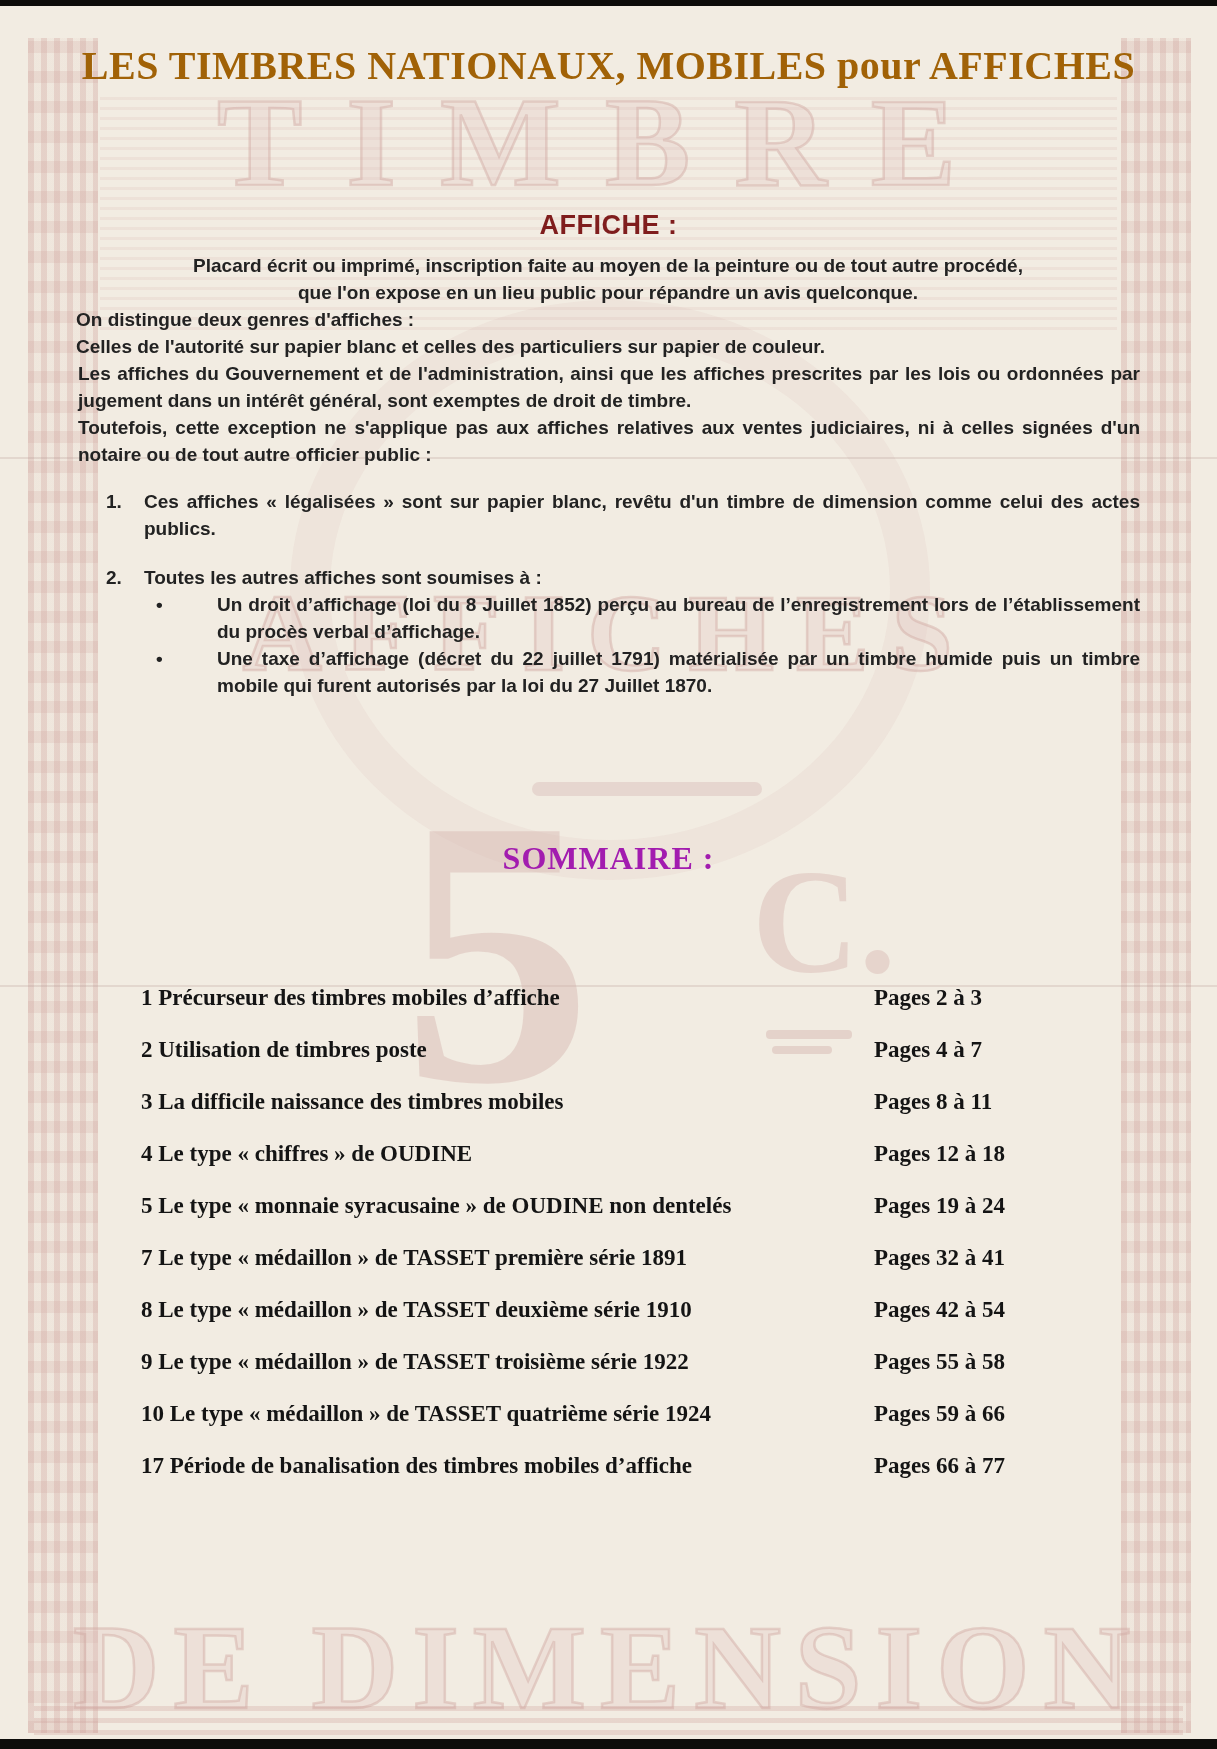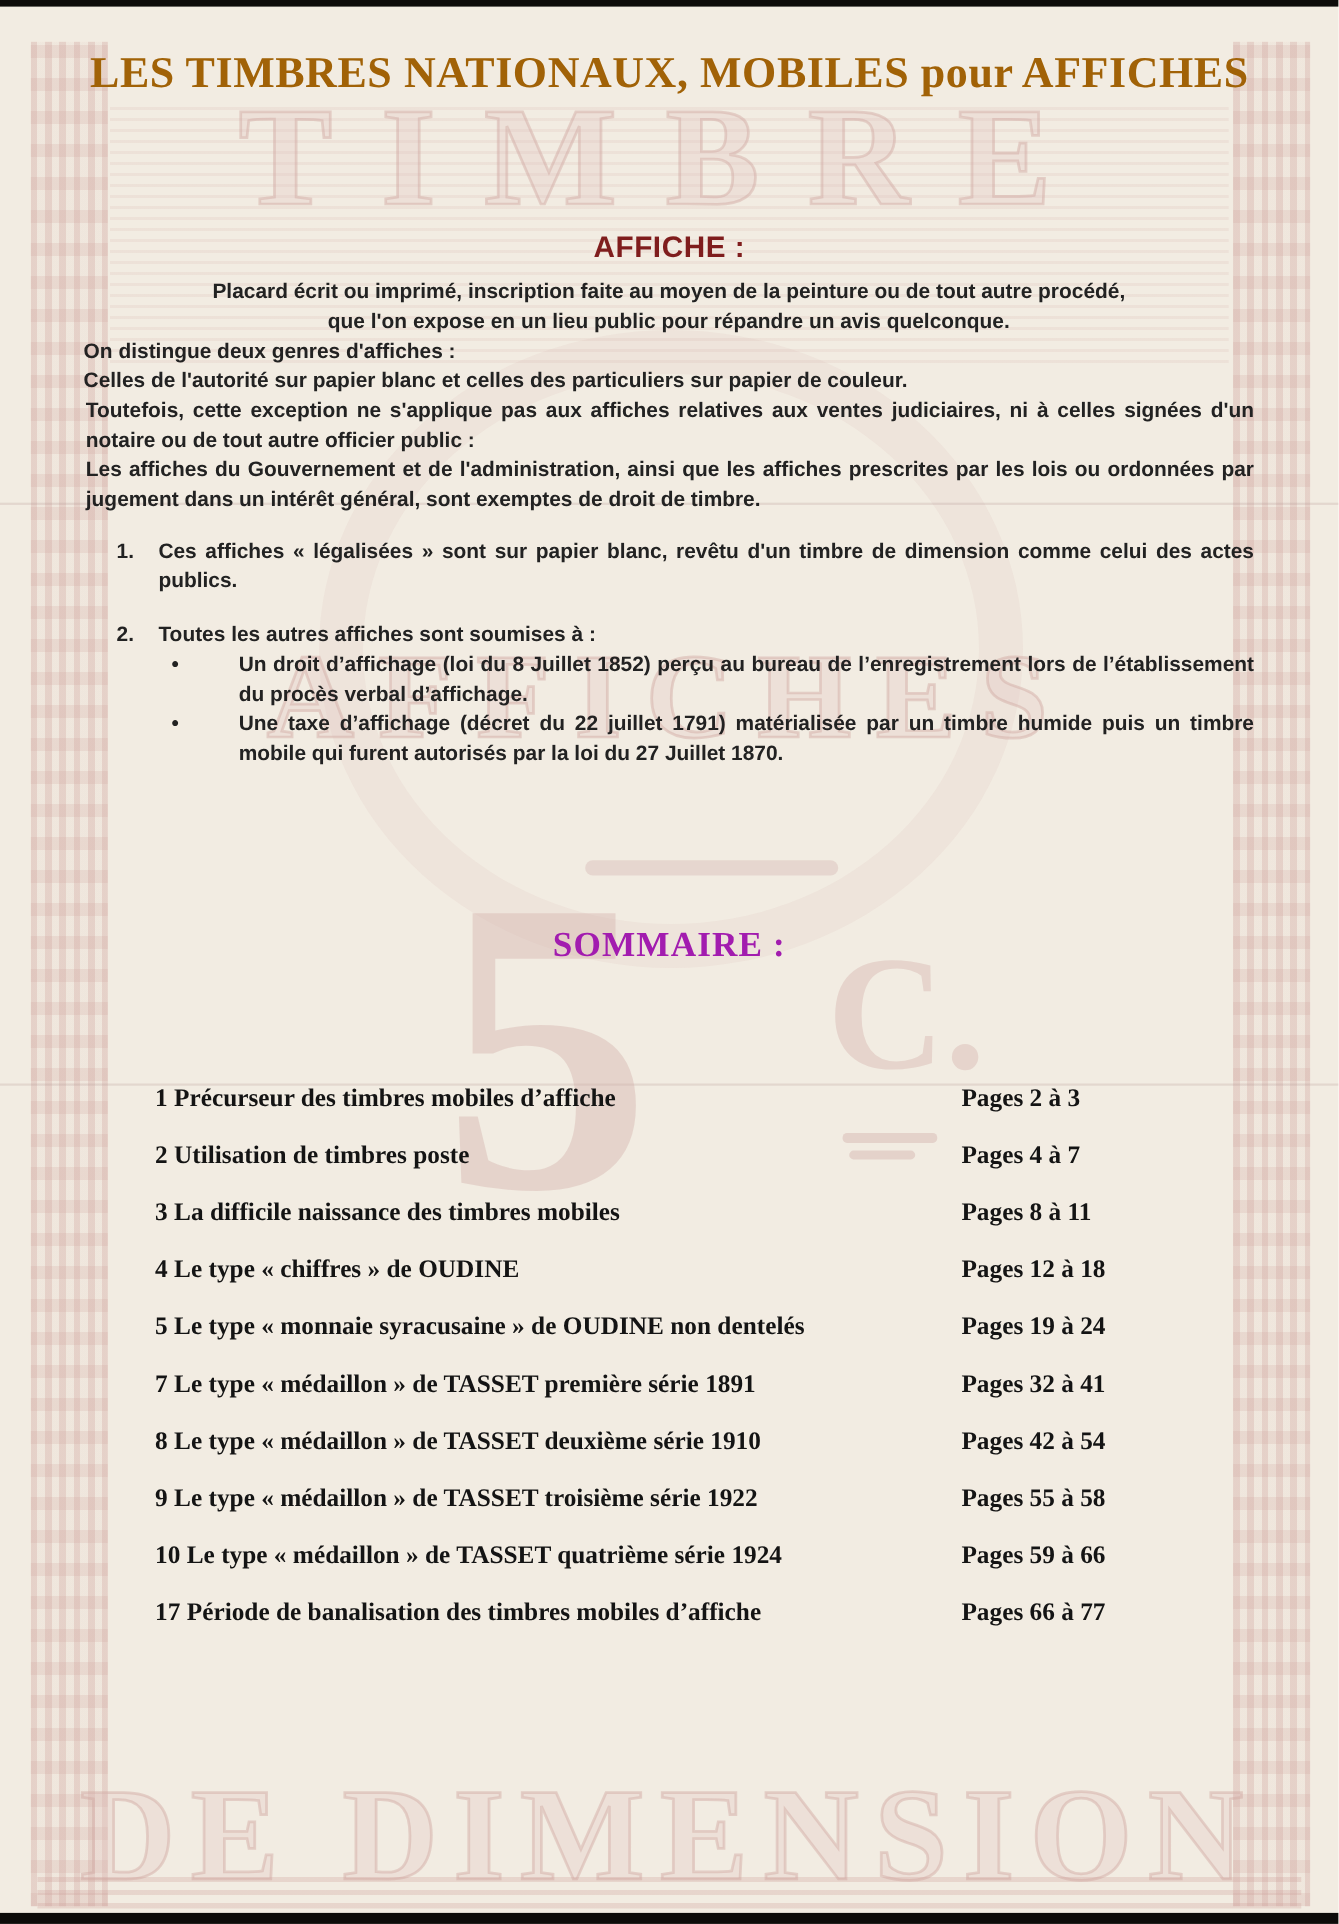--- a/index.html
+++ b/index.html
@@ -94,22 +94,22 @@
     <div>Placard écrit ou imprimé, inscription faite au moyen de la peinture ou de tout autre procédé,</div>
     <div>que l'on expose en un lieu public pour répandre un avis quelconque.</div>
   </div>
 
   <div class="genres sans">
     <div>On distingue deux genres d'affiches :</div>
     <div>Celles de l'autorité sur papier blanc et celles des particuliers sur papier de couleur.</div>
   </div>
 
   <div class="exemption sans">
+    <div>Les affiches du Gouvernement et de l'administration, ainsi que les affiches prescrites par les lois ou ordonnées par jugement dans un intérêt général, sont exemptes de droit de timbre.</div>
     <div>Toutefois, cette exception ne s'applique pas aux affiches relatives aux ventes judiciaires, ni à celles signées d'un notaire ou de tout autre officier public :</div>
-    <div>Les affiches du Gouvernement et de l'administration, ainsi que les affiches prescrites par les lois ou ordonnées par jugement dans un intérêt général, sont exemptes de droit de timbre.</div>
   </div>
 
   <div class="list sans">
     <div class="li">
       <span class="num">1.</span>
       <div class="litext">Ces affiches « légalisées » sont sur papier blanc, revêtu d'un timbre de dimension comme celui des actes publics.</div>
     </div>
     <div class="li li2">
       <span class="num">2.</span>
       <div class="litext">Toutes les autres affiches sont soumises à :</div>

